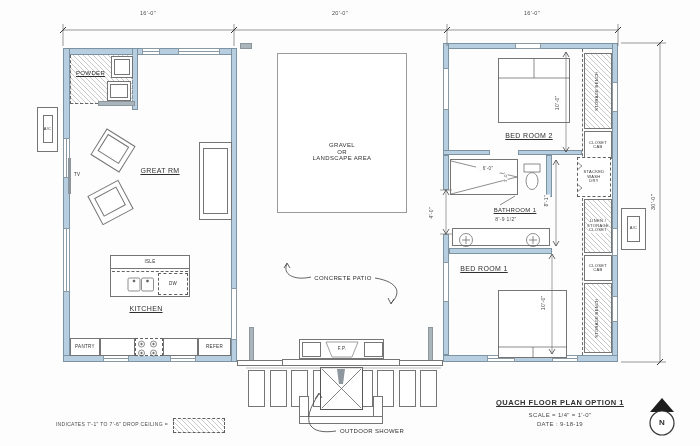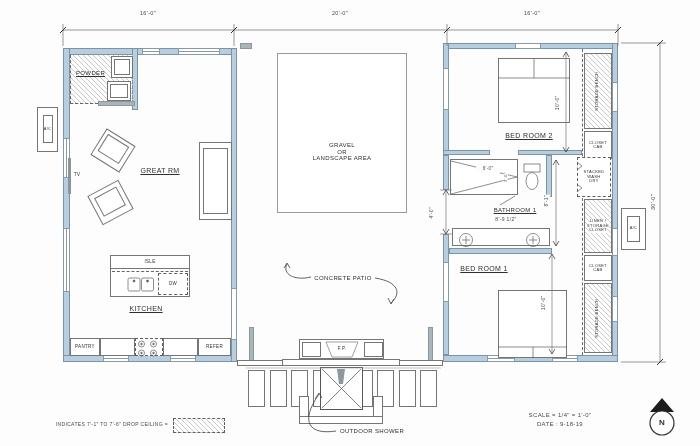--- a/index.html
+++ b/index.html
@@ -247,20 +247,21 @@
         <circle cx="147.5" cy="281" r="1" fill="#555"></circle>
       <path d="M498,78 H570 M534,59 V78 M498,347 H567 M533,347 V358"></path>
       <polygon points="326,342 358,342 352,357 332,357" fill="#fff" stroke="#777"></polygon>
       <path d="M577,170 l5,-4 l-5,-4 M577,192 l5,-4 l-5,-4"></path>
       <path d="M322,369 L361,408 M361,369 L322,408" stroke="#4d4d4d"></path>
       <polygon points="337,369 345,369 343,384 339,384" fill="#8e979d" stroke="none"></polygon>
       <path d="M246,368 H441" stroke="#9a9a9a" stroke-width="0.6"></path>
     </g>
   </svg>
 
+  <div class="c ctr lbl u f75" style="left:478px;top:398px;width:164px;height:11px;font-weight:bold;letter-spacing:.5px">QUACH FLOOR PLAN OPTION 1</div>
   <div class="c ctr lbl dim f6" style="left:478px;top:411px;width:164px;height:8px">SCALE = 1/4" = 1'-0"</div>
   <div class="c ctr lbl dim f6" style="left:478px;top:420px;width:164px;height:8px">DATE : 9-18-19</div>
 
   <div class="c" style="left:644px;top:396px;width:36px;height:42px">
     <svg width="36" height="42" viewBox="0 0 36 42">
       <polygon points="18,2 6,16 30,16" fill="#1d1d1d"></polygon>
       <circle cx="18" cy="27" r="12" fill="#fff" stroke="#333" stroke-width="1.2"></circle>
     </svg>
     <div class="c ctr lbl f8" style="left:0;top:17px;width:36px;height:20px;font-weight:bold">N</div>
   </div>

